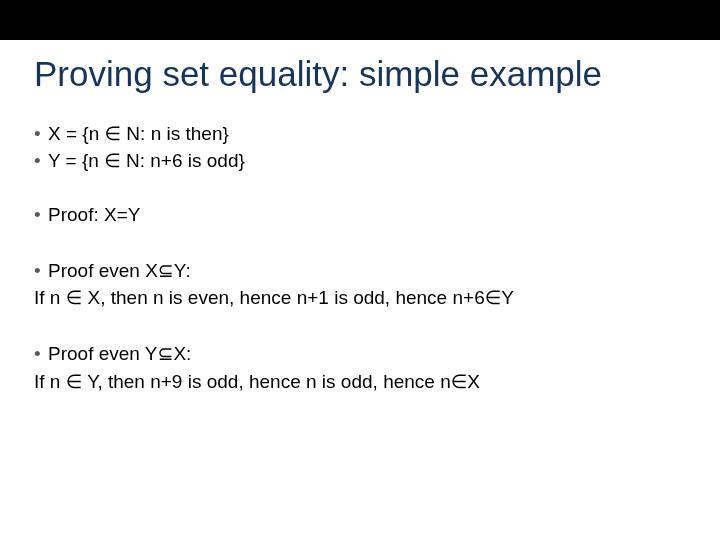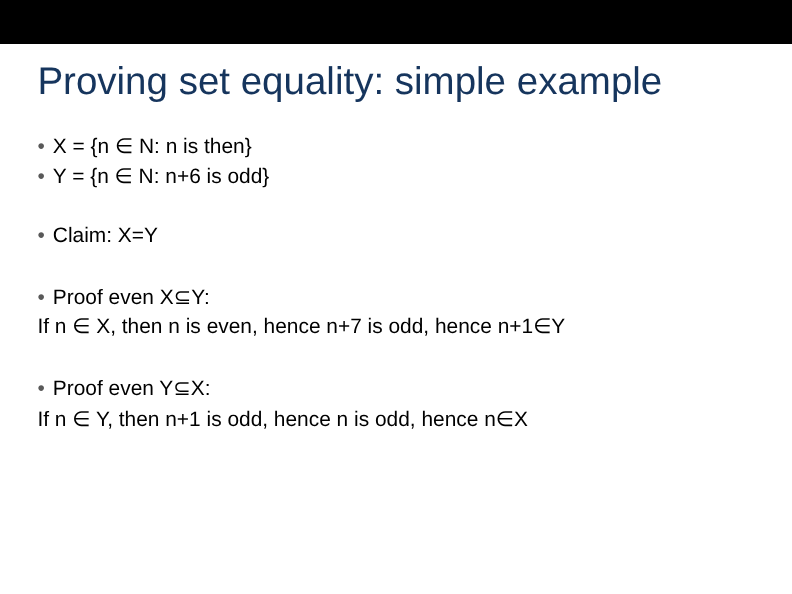--- a/index.html
+++ b/index.html
@@ -78,34 +78,34 @@
       </div>
       <div class="item">
         <span class="bullet">•</span>
         <span class="txt">Y = {n ∈ N: n+6 is odd}</span>
       </div>
     </div>
 
     <div class="group">
       <div class="item">
         <span class="bullet">•</span>
-        <span class="txt">Claim: X=Y</span>
+        <span class="txt">Proof: X=Y</span>
       </div>
     </div>
 
     <div class="group">
       <div class="item">
         <span class="bullet">•</span>
         <span class="txt">Proof even X⊆Y:</span>
       </div>
-      <div class="noindent">If n ∈ X, then n is even, hence n+7 is odd, hence n+1∈Y</div>
+      <div class="noindent">If n ∈ X, then n is even, hence n+1 is odd, hence n+6∈Y</div>
     </div>
 
     <div class="group">
       <div class="item">
         <span class="bullet">•</span>
         <span class="txt">Proof even Y⊆X:</span>
       </div>
-      <div class="noindent">If n ∈ Y, then n+1 is odd, hence n is odd, hence n∈X</div>
+      <div class="noindent">If n ∈ Y, then n+9 is odd, hence n is odd, hence n∈X</div>
     </div>
 
   </div>
 </div>
 
 </body></html>

